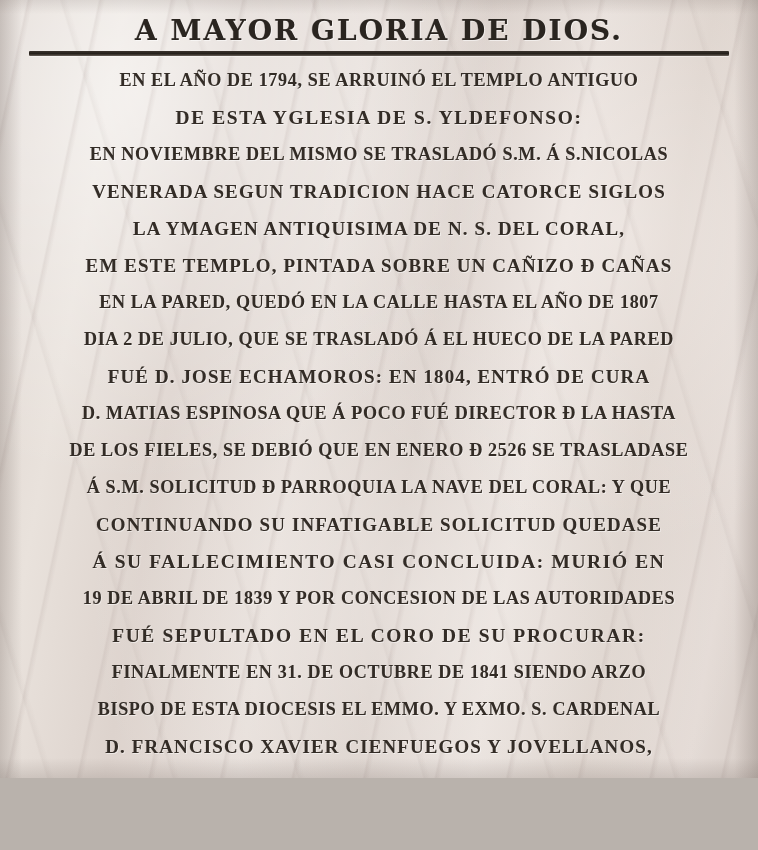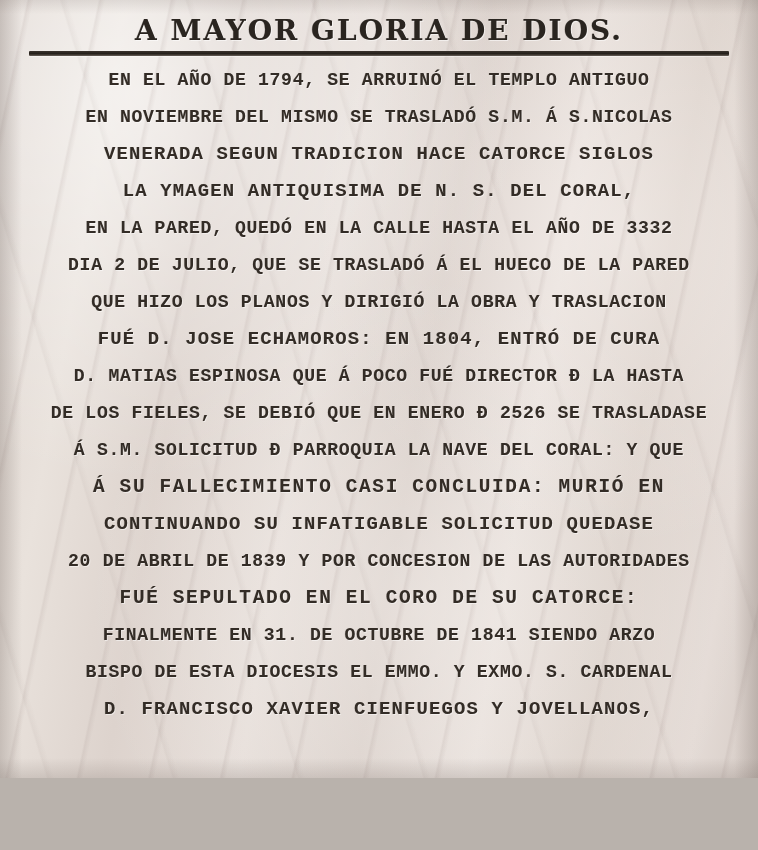--- a/index.html
+++ b/index.html
@@ -87,21 +87,21 @@
     background: linear-gradient(180deg, #3a332d 0%, #241f1a 55%, #6a6159 100%);
     border-radius: 1px;
     box-shadow: 0 1px 0 rgba(255,255,255,0.45);
   }
 
   .body-lines {
     display: block;
   }
 
   .line {
-    font-family: Liberation Mono, monospace;
+    font-family: Liberation Serif, serif;
     font-weight: bold;
     color: #332c26;
     font-size: 19px;
     line-height: 37px;
     letter-spacing: 1.1px;
     white-space: nowrap;
     text-shadow: 0.8px 0.8px 0 rgba(255,255,255,0.50), -0.4px -0.4px 0 rgba(95,85,78,0.22);
   }
   .line.wide {
     font-size: 18.2px;
@@ -117,34 +117,35 @@
 
 <div id="plaque">
   <div class="content">
 
     <div class="headline">A MAYOR GLORIA DE DIOS.</div>
 
     <div class="rule"></div>
 
     <div class="body-lines">
       <div class="line wide">EN EL AÑO DE 1794, SE ARRUINÓ EL TEMPLO ANTIGUO</div>
+      <div class="line narrow">DE ESTA YGLESIA DE S. YLDEFONSO:</div>
       <div class="line wide">EN NOVIEMBRE DEL MISMO SE TRASLADÓ S.M. Á S.NICOLAS</div>
       <div class="line">VENERADA SEGUN TRADICION HACE CATORCE SIGLOS</div>
       <div class="line">LA YMAGEN ANTIQUISIMA DE N. S. DEL CORAL,</div>
-      <div class="line wide">EN LA PARED, QUEDÓ EN LA CALLE HASTA EL AÑO DE 3332</div>
+      <div class="line">EM ESTE TEMPLO, PINTADA SOBRE UN CAÑIZO Ð CAÑAS</div>
+      <div class="line wide">EN LA PARED, QUEDÓ EN LA CALLE HASTA EL AÑO DE 1807</div>
       <div class="line wide">DIA 2 DE JULIO, QUE SE TRASLADÓ Á EL HUECO DE LA PARED</div>
-      <div class="line wide">QUE HIZO LOS PLANOS Y DIRIGIÓ LA OBRA Y TRASLACION</div>
       <div class="line">FUÉ D. JOSE ECHAMOROS: EN 1804, ENTRÓ DE CURA</div>
       <div class="line wide">D. MATIAS ESPINOSA QUE Á POCO FUÉ DIRECTOR Ð LA HASTA</div>
       <div class="line wide">DE LOS FIELES, SE DEBIÓ QUE EN ENERO Ð 2526 SE TRASLADASE</div>
       <div class="line wide">Á S.M. SOLICITUD Ð PARROQUIA LA NAVE DEL CORAL: Y QUE</div>
+      <div class="line">CONTINUANDO SU INFATIGABLE SOLICITUD QUEDASE</div>
       <div class="line narrow">Á SU FALLECIMIENTO CASI CONCLUIDA: MURIÓ EN</div>
-      <div class="line">CONTINUANDO SU INFATIGABLE SOLICITUD QUEDASE</div>
-      <div class="line wide">20 DE ABRIL DE 1839 Y POR CONCESION DE LAS AUTORIDADES</div>
-      <div class="line narrow">FUÉ SEPULTADO EN EL CORO DE SU CATORCE:</div>
+      <div class="line wide">19 DE ABRIL DE 1839 Y POR CONCESION DE LAS AUTORIDADES</div>
+      <div class="line narrow">FUÉ SEPULTADO EN EL CORO DE SU PROCURAR:</div>
       <div class="line wide">FINALMENTE EN 31. DE OCTUBRE DE 1841 SIENDO ARZO</div>
       <div class="line wide">BISPO DE ESTA DIOCESIS EL EMMO. Y EXMO. S. CARDENAL</div>
       <div class="line">D. FRANCISCO XAVIER CIENFUEGOS Y JOVELLANOS,</div>
 
     </div>
 
   </div>
 </div>
 
 </body></html>

